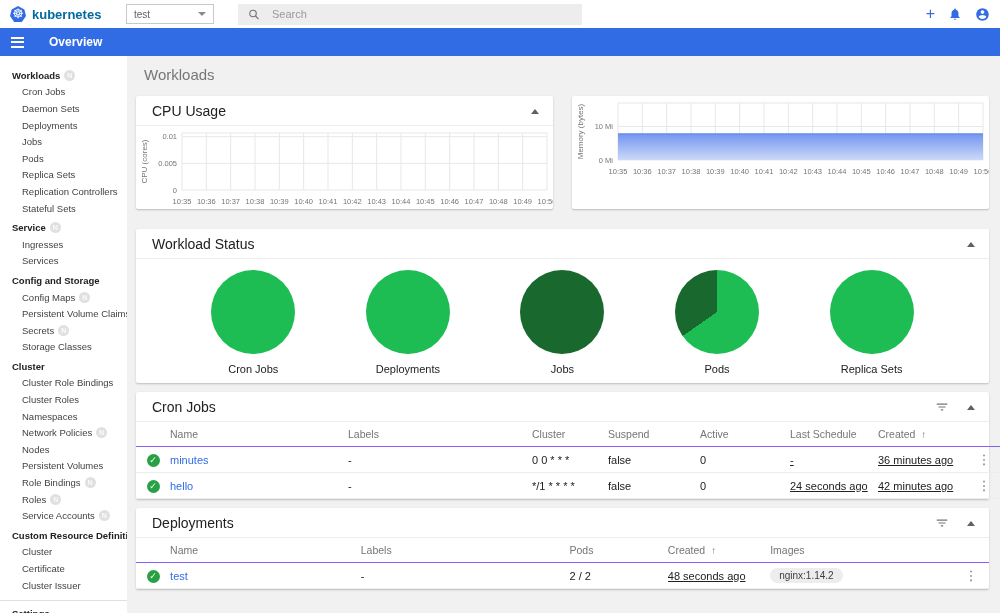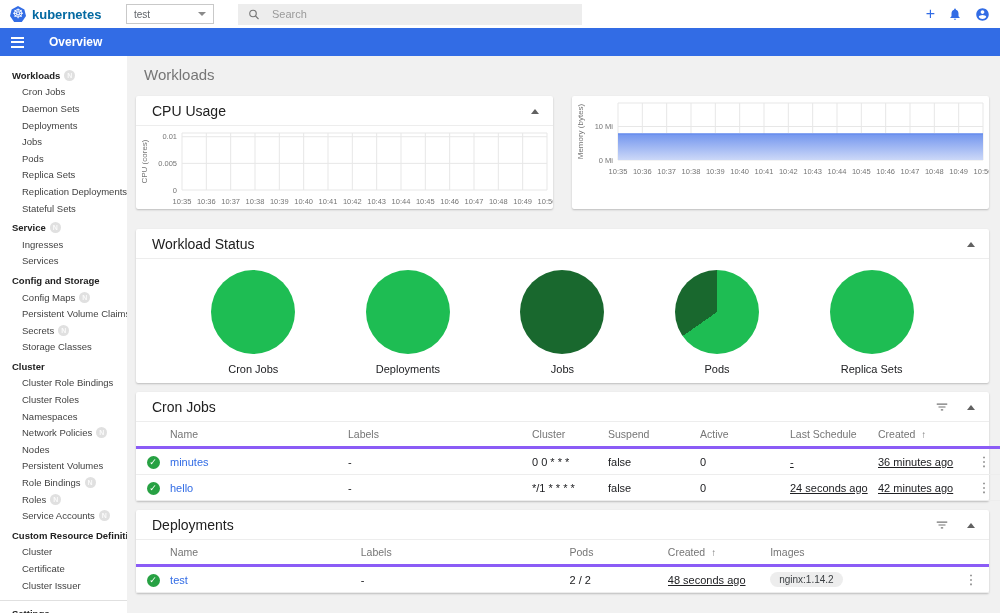--- a/index.html
+++ b/index.html
@@ -50,21 +50,21 @@
   .chart-body { padding:2px 0 0 0; }
 
   .status-card { margin-top:20px; height:154px; }
   .pies-row { display:flex; justify-content:space-around; padding:11px 40px 0 40px; }
   .pie-wrap { text-align:center; }
   .pie { width:84px; height:84px; border-radius:50%; margin:0 auto 9px auto; }
   .pie-label { font-size:11px; color:#202124; }
 
   .table-card { margin-top:9px; }
   table { width:100%; border-collapse:collapse; table-layout:fixed; }
-  thead th { font-size:10.5px; font-weight:400; color:#757575; text-align:left; padding:6px 8px 6px 0; border-bottom:3px solid #8b5cf6; white-space:nowrap; overflow:hidden; }
+  thead th { font-size:10.5px; font-weight:400; color:#757575; text-align:left; padding:6px 8px 6px 0; border-bottom:1px solid #8b5cf6; white-space:nowrap; overflow:hidden; }
   tbody td { font-size:11px; color:#202124; padding:5px 8px 5px 0; border-bottom:1px solid #ededed; white-space:nowrap; overflow:hidden; }
   td.icon-cell, th.icon-cell { text-align:center; padding:5px 0; }
   .check { display:inline-block; width:13px; height:13px; border-radius:50%; background:#27a143; color:#fff; font-size:9px; line-height:13px; text-align:center; }
   .name-link { color:#326ce5; cursor:pointer; }
   .chip { display:inline-block; background:#ededed; border-radius:9px; padding:2px 9px; font-size:10px; color:#3c4043; }
   .ulink { text-decoration:underline; cursor:pointer; color:#202124; }
   .kebab { color:#6f6f6f; font-size:13px; text-align:center; cursor:pointer; }
   .sort-arrow { color:#757575; margin-left:6px; font-size:10px; }
   .pagination { display:flex; align-items:center; justify-content:flex-end; gap:30px; padding:7px 16px 7px 0; font-size:10.5px; color:#757575; }
   .pg-icons { display:flex; gap:26px; color:#bdbdbd; font-size:11px; }
@@ -132,21 +132,21 @@
     <div class="sb-item">
       <span>Jobs</span>
     </div>
     <div class="sb-item">
       <span>Pods</span>
     </div>
     <div class="sb-item">
       <span>Replica Sets</span>
     </div>
     <div class="sb-item">
-      <span>Replication Deployments</span>
+      <span>Replication Controllers</span>
     </div>
     <div class="sb-item">
       <span>Stateful Sets</span>
     </div>
     <div class="sb-header">
       <span>Service</span>
       <span class="sb-badge">N</span>
     </div>
     <div class="sb-item">
       <span>Ingresses</span>

